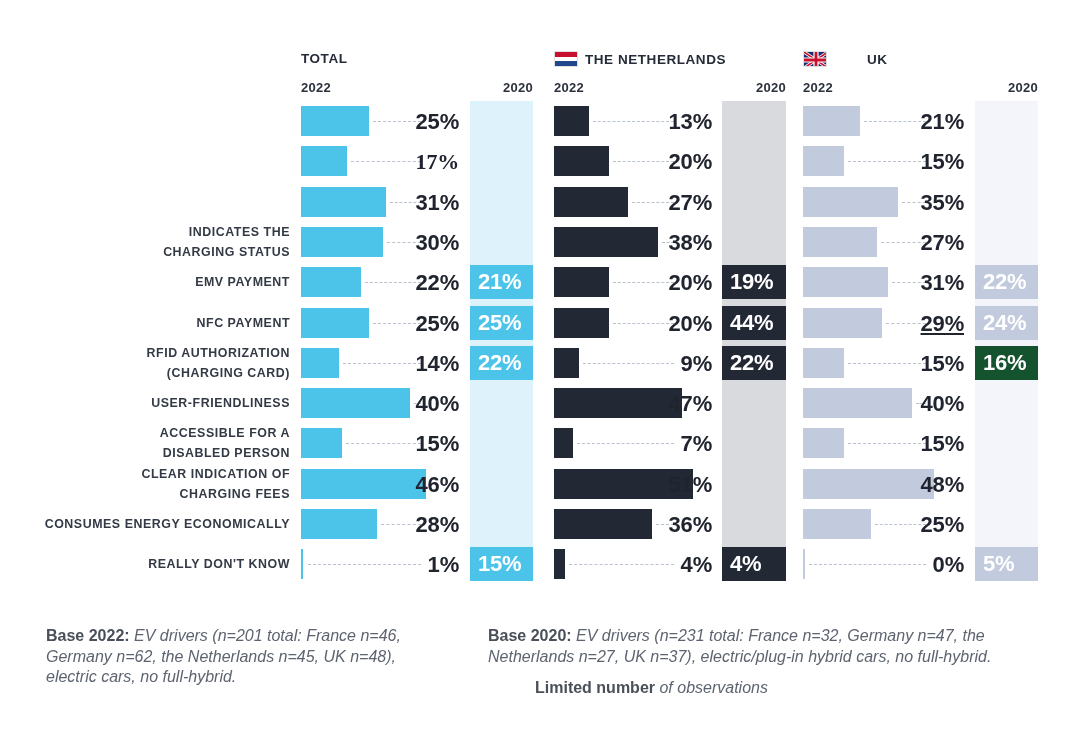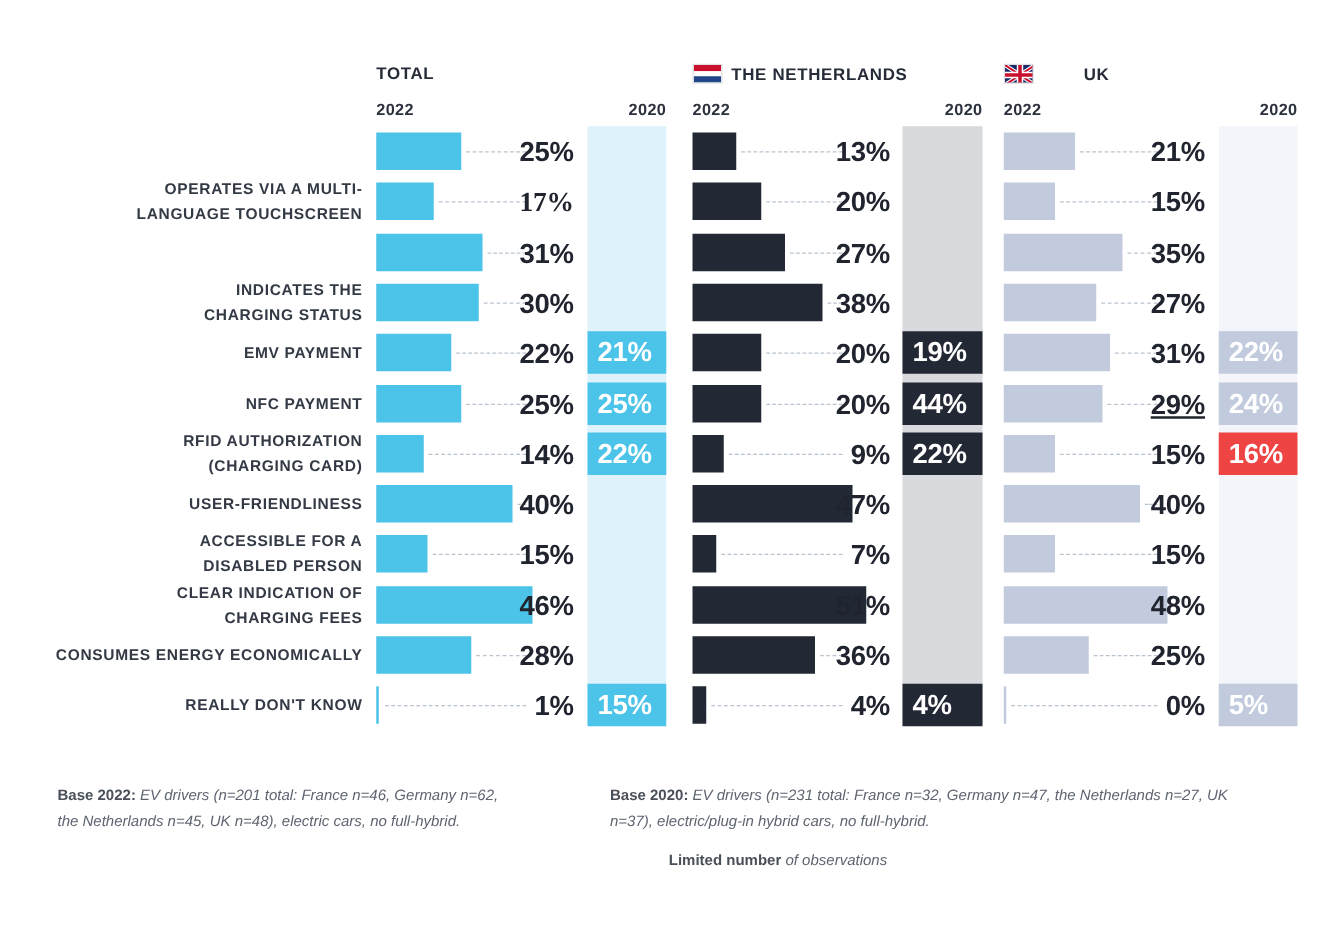--- a/index.html
+++ b/index.html
@@ -102,21 +102,21 @@
     font-size: 22px;
     font-weight: bold;
     letter-spacing: -0.2px;
     color: #ffffff;
     white-space: nowrap;
   }
 
   
   .footnote {
     position: absolute;
-    font-size: 12px;
+    font-size: 16px;
     line-height: 20.5px;
     color: #5d6470;
     font-style: italic;
   }
   .footnote b { font-style: normal; font-weight: bold; color: #4a5059; }
 </style>
 </head>
 <body>
 
 <div id="root">
@@ -154,22 +154,20 @@
     <div class="bar" style="left: 301px; top: 106px; width: 68px; height: 30px; background: rgb(76, 195, 233);"></div>
     <div class="connector" style="left: 373px; width: 48px; top: 121px;"></div>
     <div class="value-2022" style="left: 359px; width: 100px; top: 109px;">25%</div>
     <div class="bar" style="left: 554px; top: 106px; width: 35px; height: 30px; background: rgb(34, 40, 52);"></div>
     <div class="connector" style="left: 593px; width: 81px; top: 121px;"></div>
     <div class="value-2022" style="left: 612px; width: 100px; top: 109px;">13%</div>
     <div class="bar" style="left: 803px; top: 106px; width: 57px; height: 30px; background: rgb(194, 203, 221);"></div>
     <div class="connector" style="left: 864px; width: 62px; top: 121px;"></div>
     <div class="value-2022" style="left: 864px; width: 100px; top: 109px;">21%</div>
     <div class="row" style="top: 0px; height: 0px;"></div>
-    <div class="row-label" style="right: 777px; top: 141.3px;">OPERATES VIA A MULTI-
-LANGUAGE TOUCHSCREEN</div>
     <div class="bar" style="left: 301px; top: 146.3px; width: 46px; height: 30px; background: rgb(76, 195, 233);"></div>
     <div class="connector" style="left: 351px; width: 70px; top: 161.3px;"></div>
     <div class="value-2022" style="left: 359px; width: 100px; top: 149.3px; font-family: Liberation Serif, serif;">17%</div>
     <div class="bar" style="left: 554px; top: 146.3px; width: 55px; height: 30px; background: rgb(34, 40, 52);"></div>
     <div class="connector" style="left: 613px; width: 61px; top: 161.3px;"></div>
     <div class="value-2022" style="left: 612px; width: 100px; top: 149.3px;">20%</div>
     <div class="bar" style="left: 803px; top: 146.3px; width: 41px; height: 30px; background: rgb(194, 203, 221);"></div>
     <div class="connector" style="left: 848px; width: 78px; top: 161.3px;"></div>
     <div class="value-2022" style="left: 864px; width: 100px; top: 149.3px;">15%</div>
     <div class="row" style="top: 0px; height: 0px;"></div>
@@ -245,21 +243,21 @@
     </div>
     <div class="bar" style="left: 554px; top: 347.8px; width: 25px; height: 30px; background: rgb(34, 40, 52);"></div>
     <div class="connector" style="left: 583px; width: 91px; top: 362.8px;"></div>
     <div class="value-2022" style="left: 612px; width: 100px; top: 350.8px;">9%</div>
     <div class="hl-2020" style="left: 722px; width: 64px; top: 345.8px; background: rgb(34, 40, 52);">
       <span style="color: rgb(255, 255, 255);">22%</span>
     </div>
     <div class="bar" style="left: 803px; top: 347.8px; width: 41px; height: 30px; background: rgb(194, 203, 221);"></div>
     <div class="connector" style="left: 848px; width: 78px; top: 362.8px;"></div>
     <div class="value-2022" style="left: 864px; width: 100px; top: 350.8px;">15%</div>
-    <div class="hl-2020" style="left: 975px; width: 63px; top: 345.8px; background: #ef4444;">
+    <div class="hl-2020" style="left: 975px; width: 63px; top: 345.8px; background: #14532d;">
       <span style="color: rgb(255, 255, 255);">16%</span>
     </div>
     <div class="row" style="top: 0px; height: 0px;"></div>
     <div class="row-label" style="right: 777px; top: 393.1px;">USER-FRIENDLINESS</div>
     <div class="bar" style="left: 301px; top: 388.1px; width: 109px; height: 30px; background: rgb(76, 195, 233);"></div>
     <div class="connector" style="left: 414px; width: 7px; top: 403.1px;"></div>
     <div class="value-2022" style="left: 359px; width: 100px; top: 391.1px;">40%</div>
     <div class="bar" style="left: 554px; top: 388.1px; width: 128px; height: 30px; background: rgb(34, 40, 52);"></div>
     <div class="connector" style="left: 686px; width: 0px; top: 403.1px;"></div>
     <div class="value-2022" style="left: 612px; width: 100px; top: 391.1px;">47%</div>

